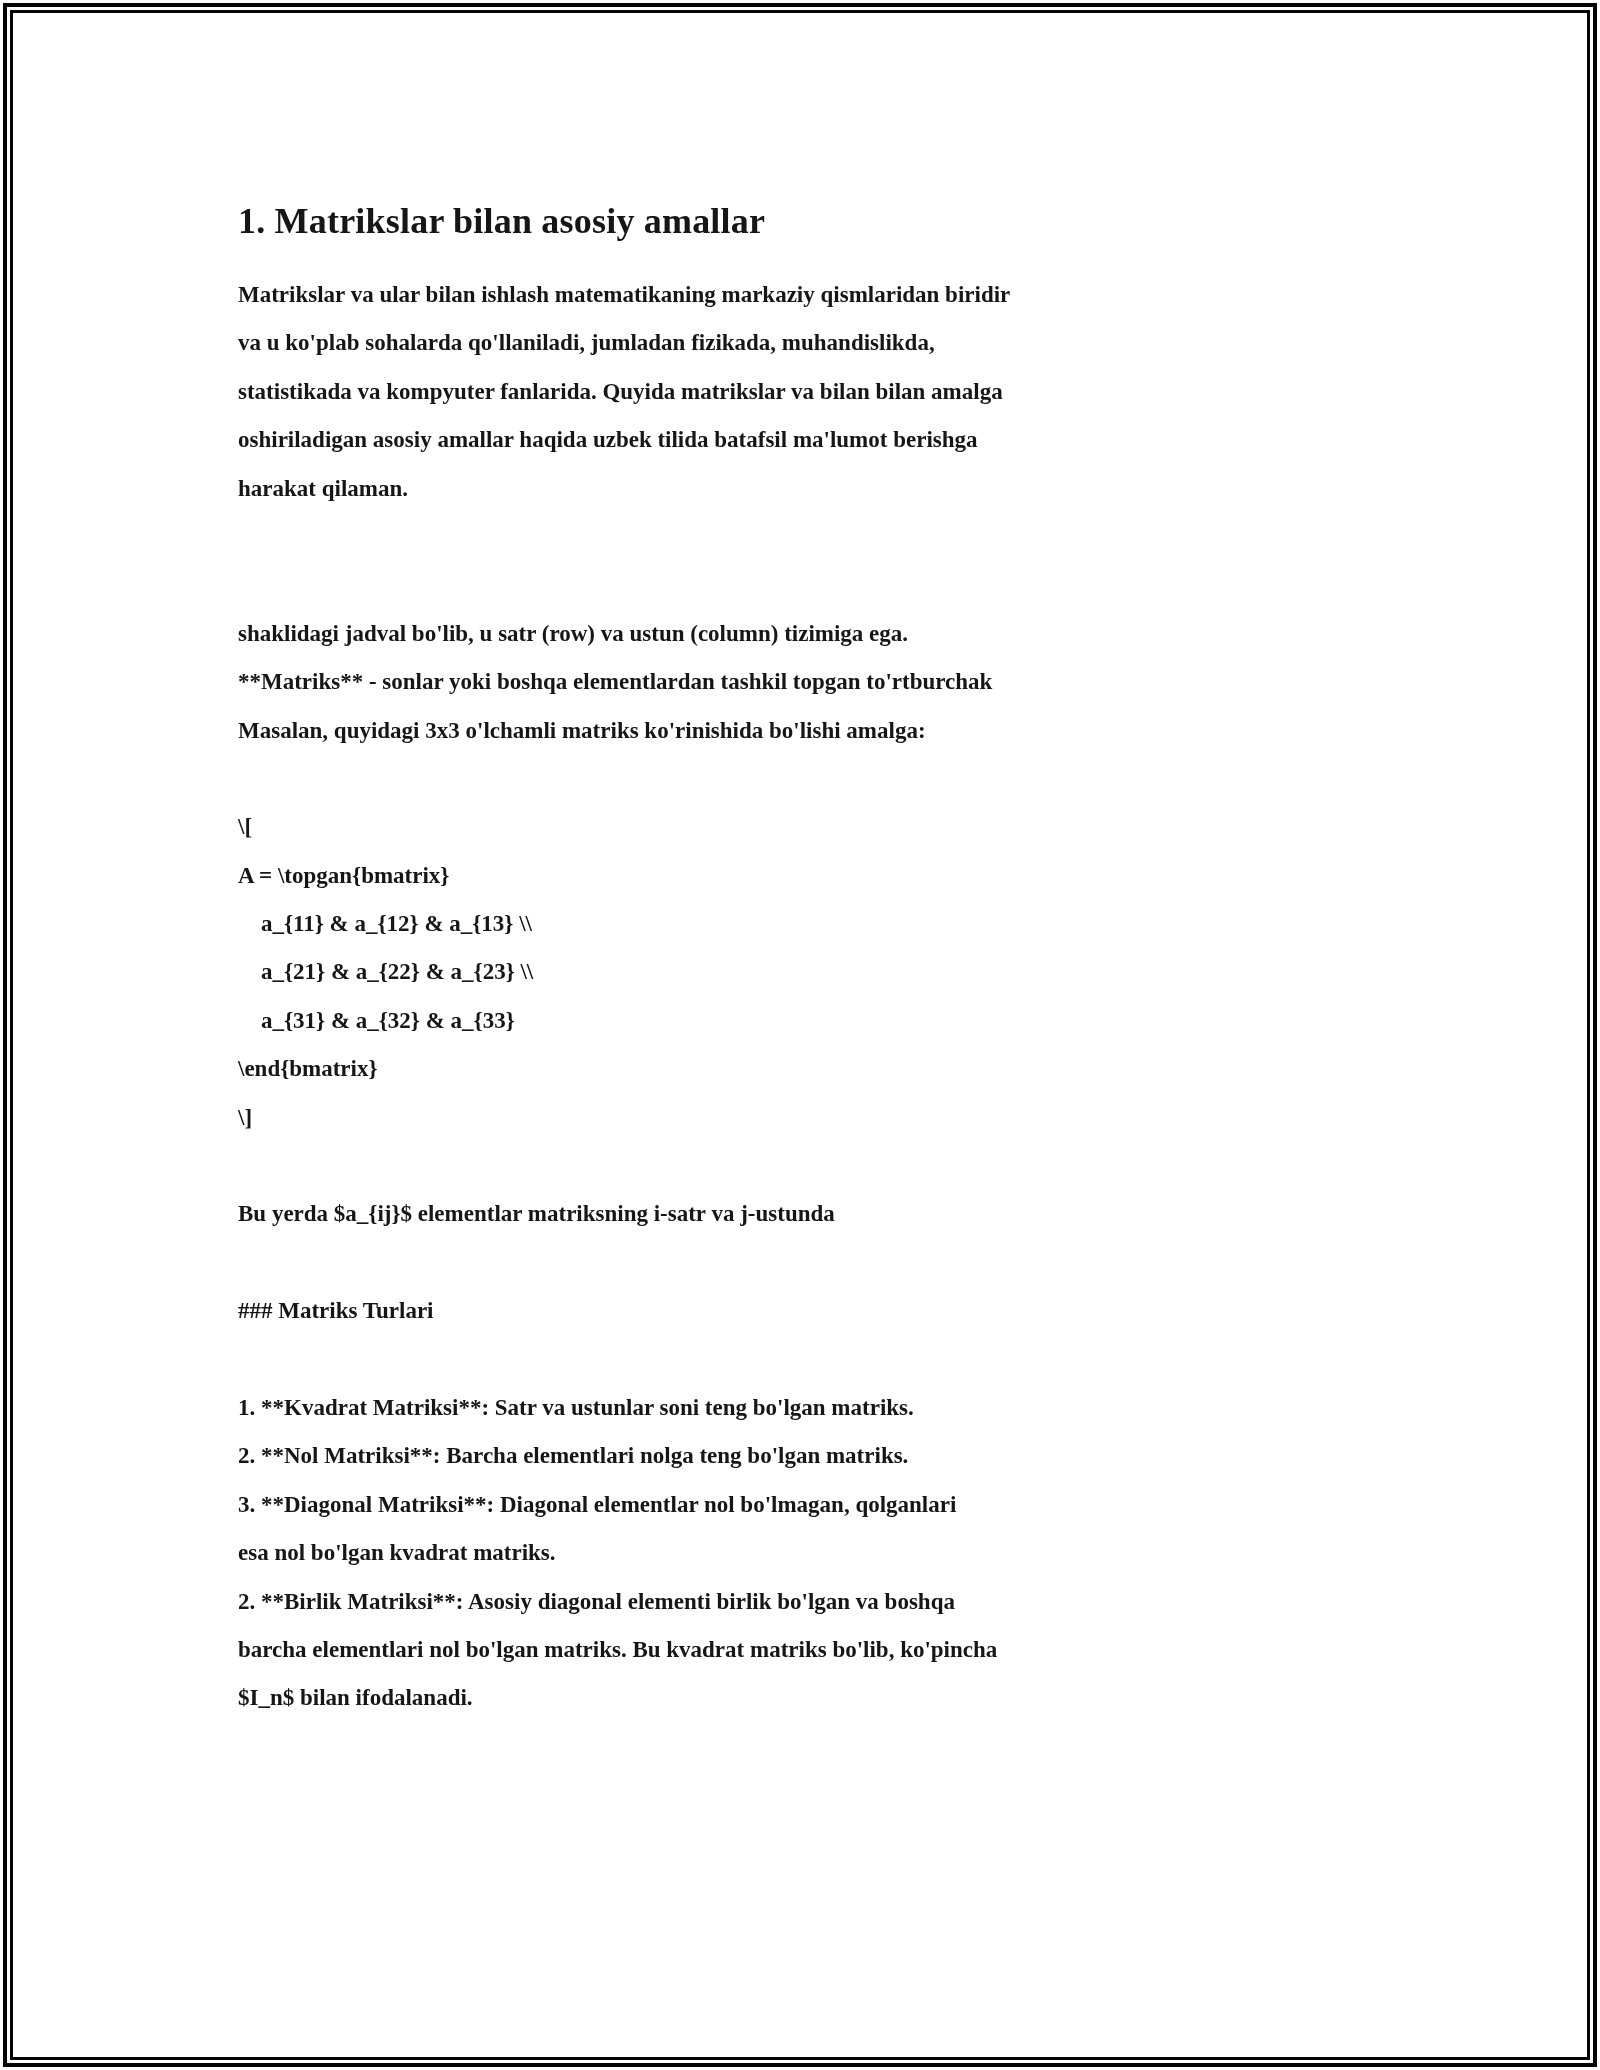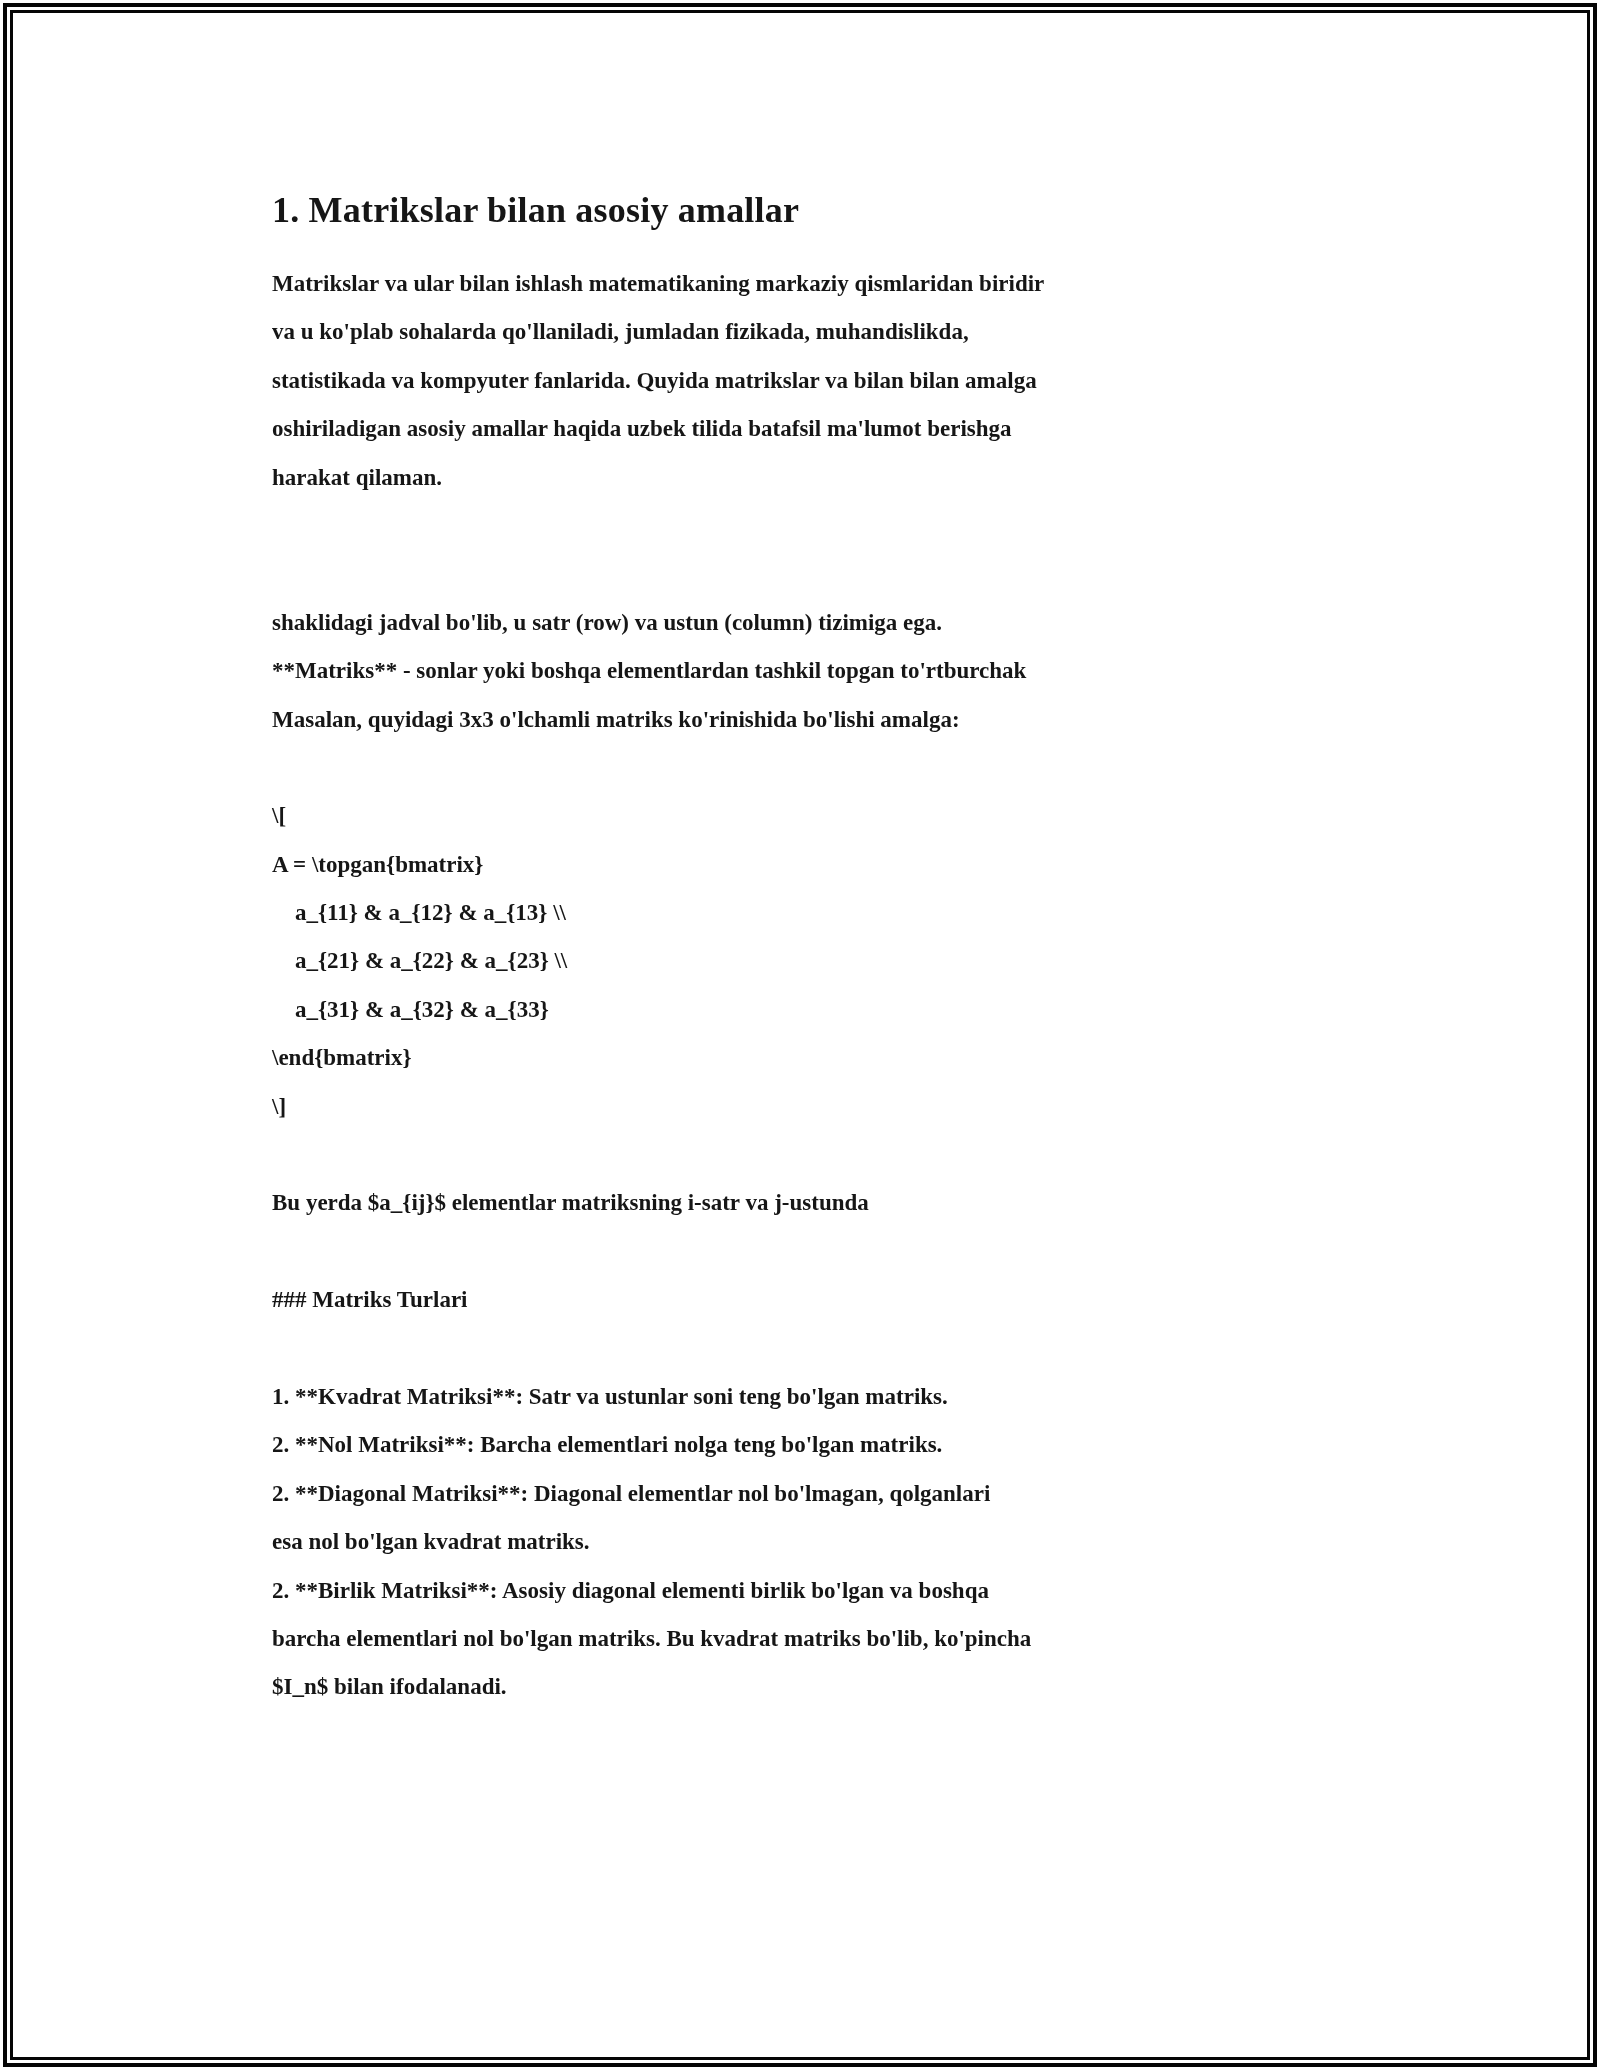--- a/index.html
+++ b/index.html
@@ -23,23 +23,22 @@
   }
   .frame-inner {
     position: absolute;
     inset: 10px;
     border: 3px solid #050505;
     pointer-events: none;
   }
   .content {
     position: absolute;
     left: 238px;
-    top: 188px;
+    top: 199px;
     width: 1150px;
-    margin-left: 34px;
   }
   .doc-heading {
     margin: 0 0 28px 0;
     font-size: 36px;
     line-height: 44px;
     font-weight: bold;
     white-space: pre;
     letter-spacing: 0.2px;
   }
   .doc-body .line {
@@ -80,19 +79,19 @@
       <div class="line">    a_{31} &amp; a_{32} &amp; a_{33}</div>
       <div class="line">\end{bmatrix}</div>
       <div class="line">\]</div>
       <div class="line blank"></div>
       <div class="line">Bu yerda $a_{ij}$ elementlar matriksning i-satr va j-ustunda</div>
       <div class="line blank"></div>
       <div class="line">### Matriks Turlari</div>
       <div class="line blank"></div>
       <div class="line">1. **Kvadrat Matriksi**: Satr va ustunlar soni teng bo'lgan matriks.</div>
       <div class="line">2. **Nol Matriksi**: Barcha elementlari nolga teng bo'lgan matriks.</div>
-      <div class="line">2. **Diagonal Matriksi**: Diagonal elementlar nol bo'lmagan, qolganlari</div>
+      <div class="line">3. **Diagonal Matriksi**: Diagonal elementlar nol bo'lmagan, qolganlari</div>
       <div class="line">esa nol bo'lgan kvadrat matriks.</div>
       <div class="line">2. **Birlik Matriksi**: Asosiy diagonal elementi birlik bo'lgan va boshqa</div>
       <div class="line">barcha elementlari nol bo'lgan matriks. Bu kvadrat matriks bo'lib, ko'pincha</div>
       <div class="line">$I_n$ bilan ifodalanadi.</div>
     </div>
 </div>
 
 </body></html>

